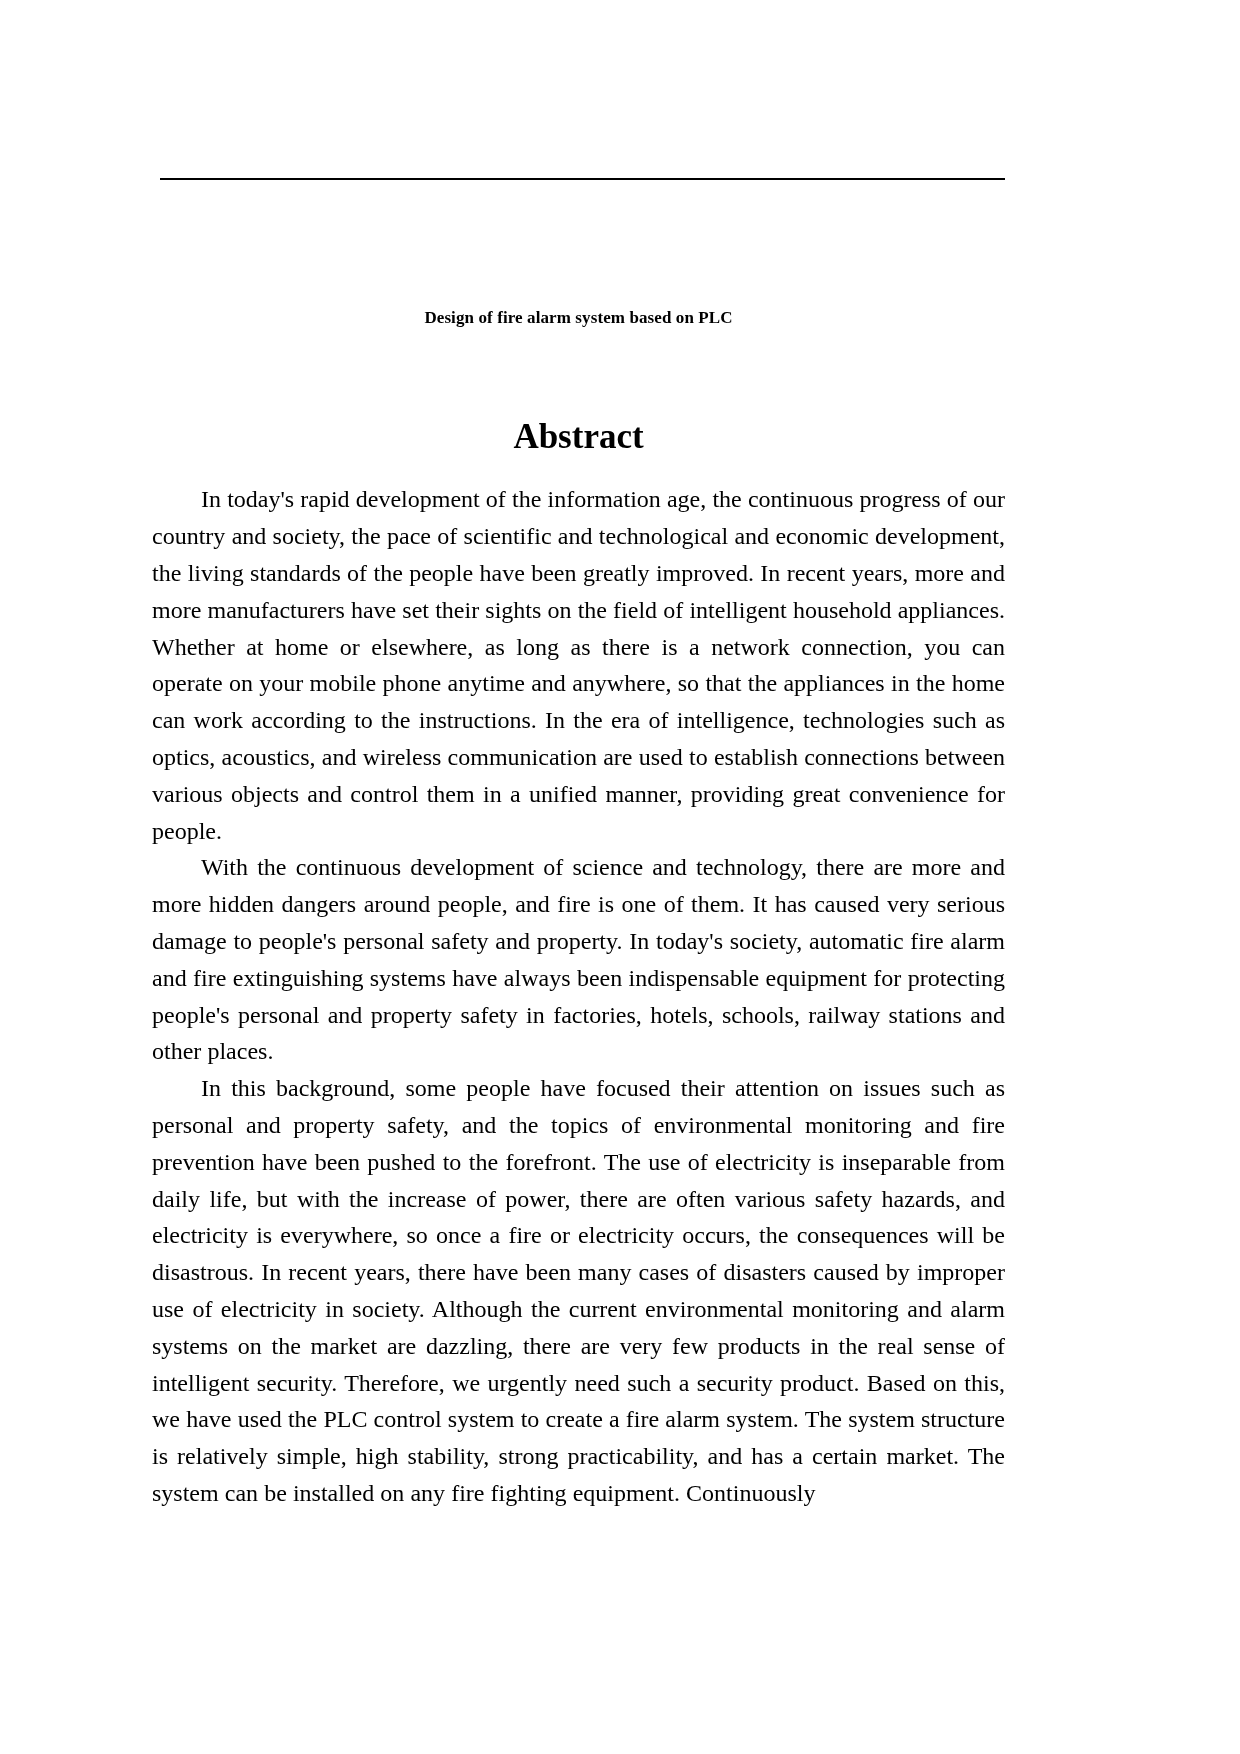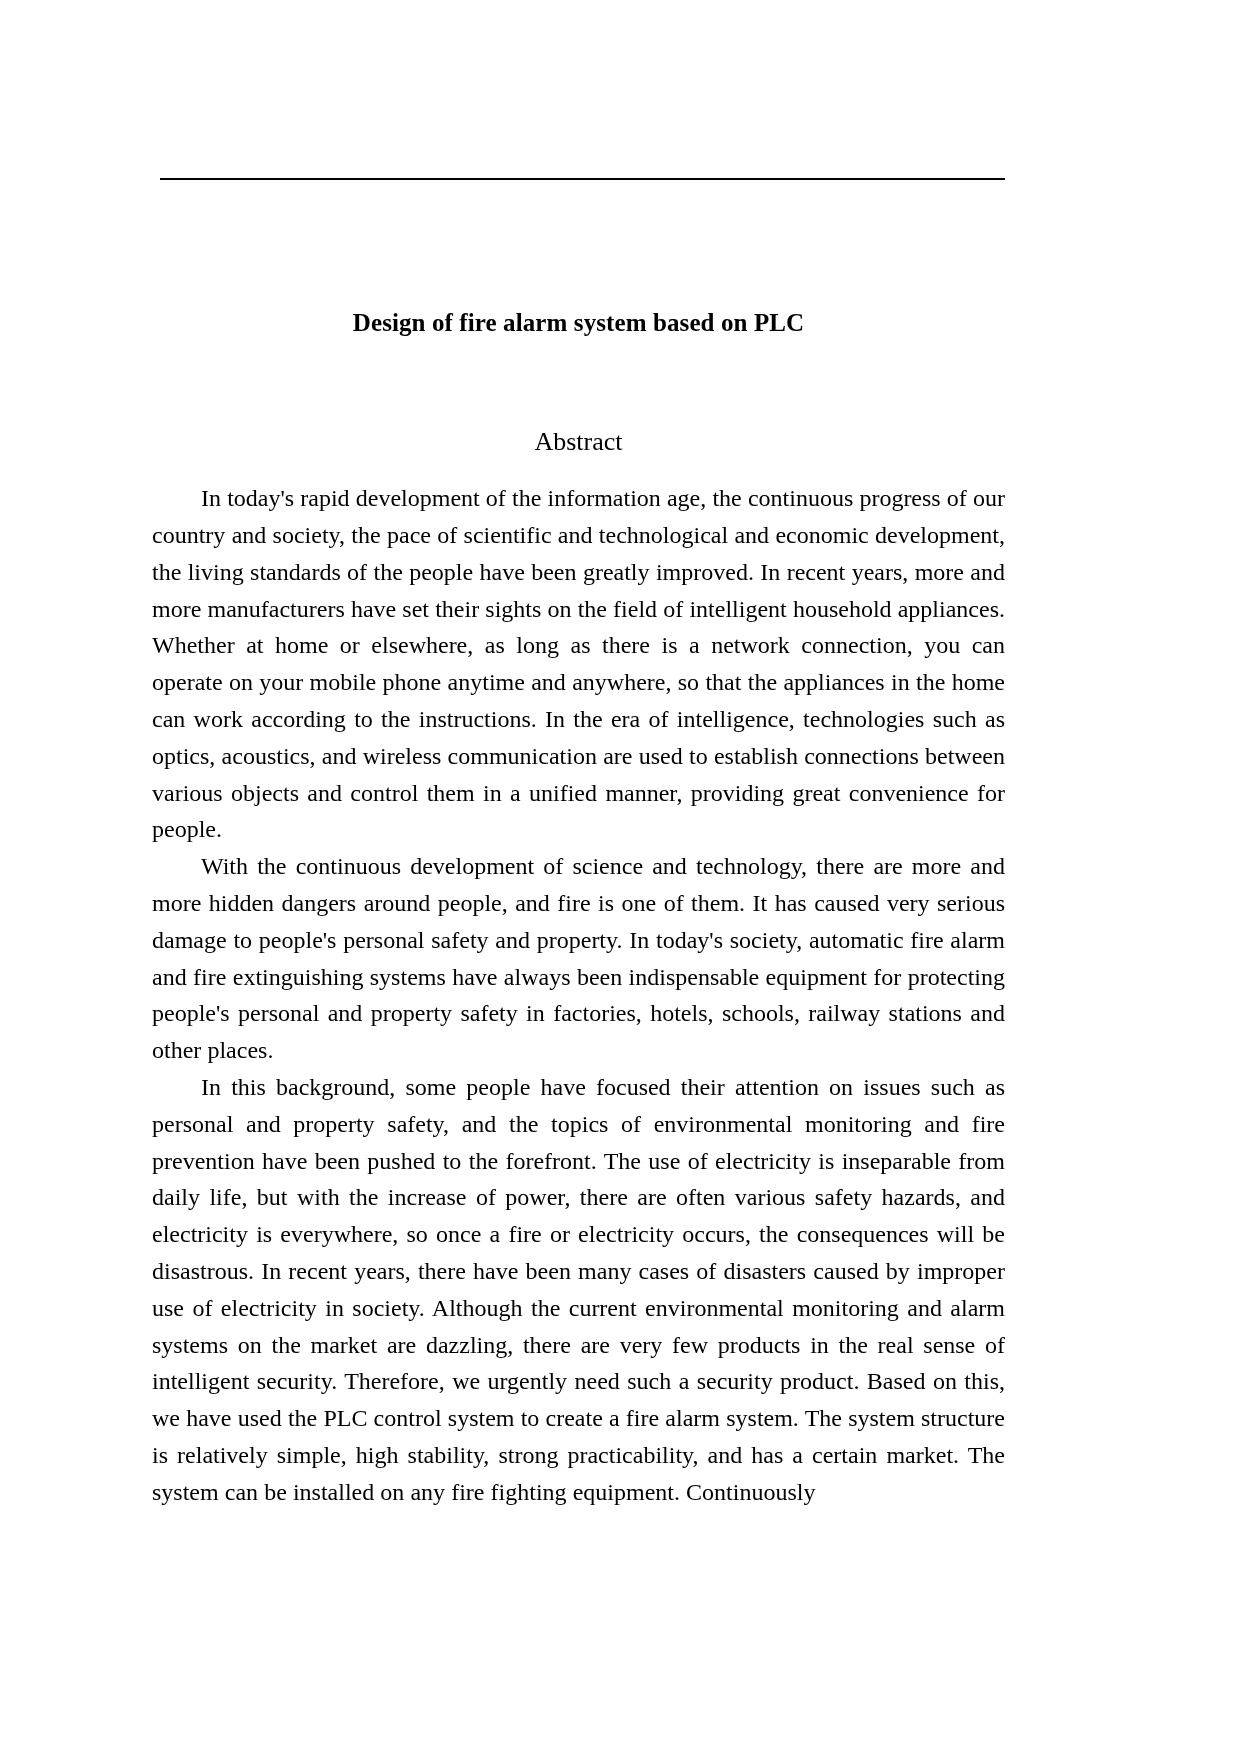--- a/index.html
+++ b/index.html
@@ -34,31 +34,31 @@
     position: absolute;
     left: 152px;
     top: 250px;
     width: 853px;
   }
   .doc-title {
     margin: 0;
     padding: 0;
     text-align: center;
     font-weight: bold;
-    font-size: 25px;
+    font-size: 17px;
     line-height: 1.2;
     letter-spacing: 0.1px;
     padding-top: 58px;
   }
   .section-heading {
     margin: 0;
     padding: 0;
     text-align: center;
-    font-weight: normal;
-    font-size: 26px;
+    font-weight: bold;
+    font-size: 35px;
     line-height: 1.2;
     padding-top: 88px;
   }
   .body-paragraph {
     margin: 0;
     padding: 0;
     text-align: justify;
     text-justify: inter-word;
     font-size: 24px;
     line-height: 36.8px;

